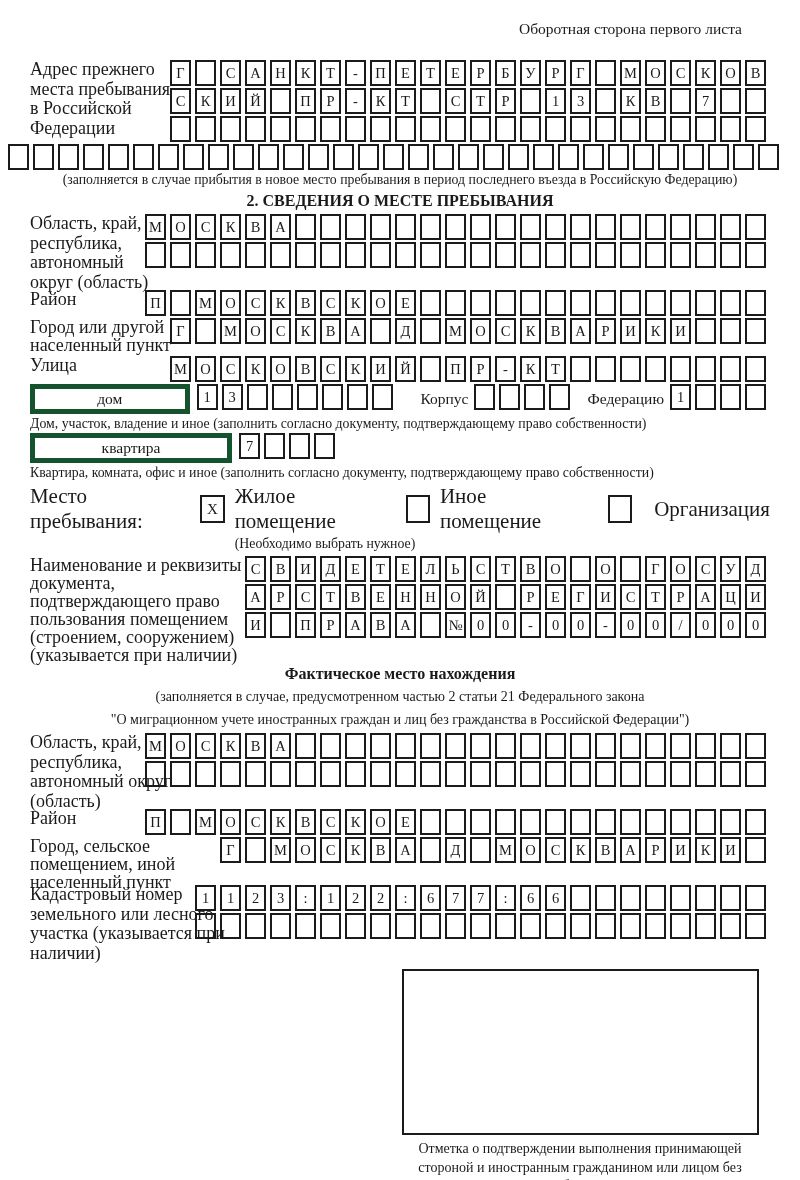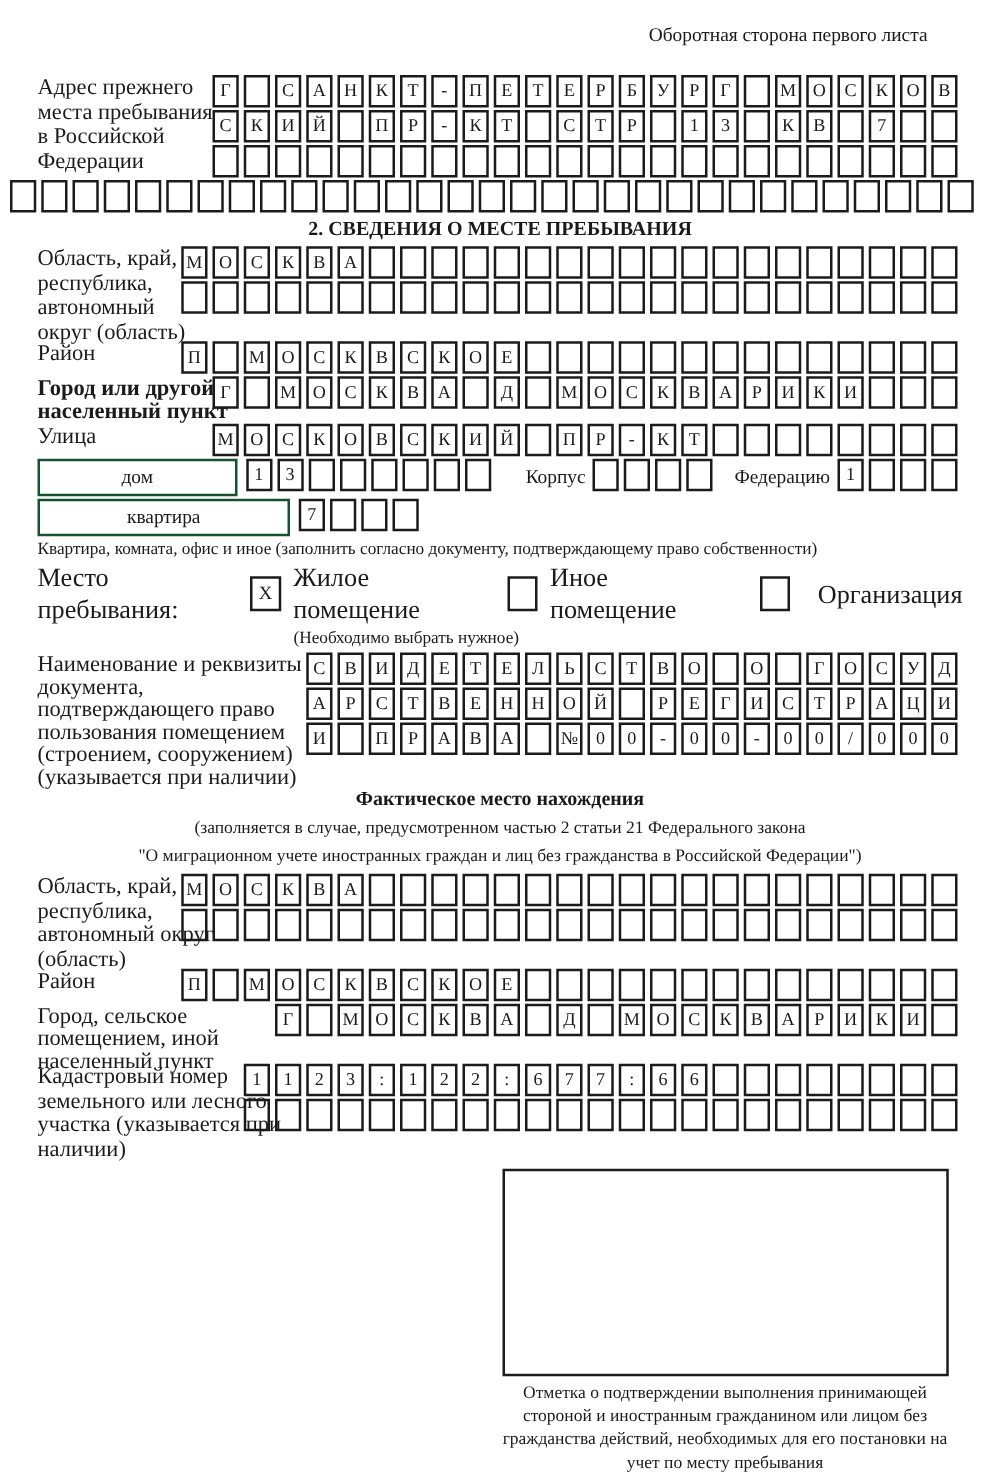--- a/index.html
+++ b/index.html
@@ -11,21 +11,21 @@
     overflow: hidden;
   }
   .page { width: 800px; height: 1180px; padding: 20px 30px 0 30px; position: relative; }
 
   .header-note { text-align: right; font-size: 15.5px; padding-right: 28px; }
 
   
   .group { position: relative; margin-bottom: 2px; }
   .glabel { position: absolute; left: 0; top: 0; font-size: 18px; line-height: 19.5px; }
   .glabel.lh18 { line-height: 18px; }
-  .w150 { width: 150px; } .w120 { width: 120px; } .w165 { width: 165px; font-weight: bold; }
+  .w150 { width: 150px; } .w120 { width: 120px; } .w165 { width: 165px; }
   .w215 { width: 215px; } .w160 { width: 160px; } .w205 { width: 205px; } .w195 { width: 195px; }
   .rows-right { width: max-content; margin-left: auto; }
 
   .cellrow { display: flex; margin-bottom: 2px; }
   .cell {
     flex: 0 0 21px; width: 21px; height: 26px;
     border: 2px solid #1b1b1b; margin-right: 4px;
     display: flex; align-items: center; justify-content: center;
     font-size: 14.5px; background: #fff;
   }
@@ -39,21 +39,21 @@
   .mt22 { margin-top: 22px; }
   .h74 { min-height: 74px; }
   .h36 { min-height: 36px; }
   .h104 { min-height: 104px; }
   .h76k { min-height: 76px; }
   .rows-offset { margin-top: 12px; }
 
   
   .inline-row { display: flex; align-items: flex-start; margin-bottom: 2px; }
   .valbox {
-    border: 2px solid #14532d; height: 30px;
+    border: 5px solid #14532d; height: 30px;
     display: flex; align-items: center; justify-content: center;
     font-size: 15.5px; background: #fff;
   }
   .dom-box { width: 167px; }
   .kv-box { width: 202px; }
   .mini-label { font-size: 15.5px; line-height: 30px; }
 
   
   .cbrow { display: flex; align-items: center; margin: 4px 0 0 0; }
   .cbrow .txt { font-size: 21px; }
@@ -187,20 +187,21 @@
       <span class="cell"></span>
       <span class="cell"></span>
       <span class="cell"></span>
       <span class="cell"></span>
       <span class="cell"></span>
       <span class="cell"></span>
       <span class="cell"></span>
       <span class="cell"></span>
       <span class="cell"></span>
     </div>
+  <div class="note center">(заполняется в случае прибытия в новое место пребывания в период последнего въезда в Российскую Федерацию)</div>
 
   <div class="section-title">2. СВЕДЕНИЯ О МЕСТЕ ПРЕБЫВАНИЯ</div>
 
   <div class="group h74">
     <div class="glabel w120">Область, край, республика, автономный округ (область)</div>
     <div class="rows-right">
       <div class="cellrow">
           <span class="cell">М</span>
           <span class="cell">О</span>
           <span class="cell">С</span>
@@ -374,20 +375,21 @@
         <span class="cell"></span>
       </div>
     <div class="mini-label" style="margin-left:14px">Федерацию</div>
     <div class="cellrow" style="margin-left:6px">
         <span class="cell">1</span>
         <span class="cell"></span>
         <span class="cell"></span>
         <span class="cell"></span>
       </div>
   </div>
+  <div class="note">Дом, участок, владение и иное (заполнить согласно документу, подтверждающему право собственности)</div>
 
   <div class="inline-row">
     <div class="valbox kv-box">квартира</div>
     <div class="cellrow" style="margin-left:7px">
         <span class="cell">7</span>
         <span class="cell"></span>
         <span class="cell"></span>
         <span class="cell"></span>
       </div>
   </div>

